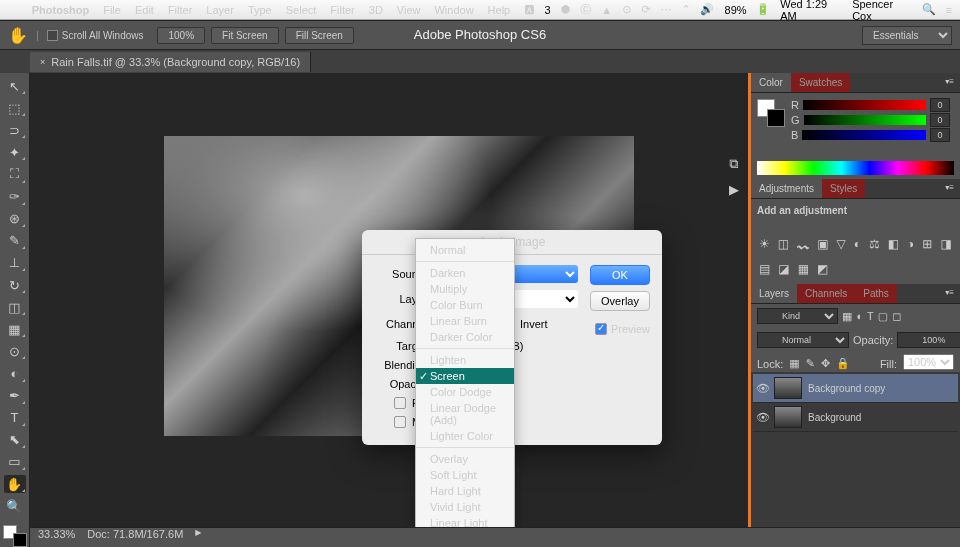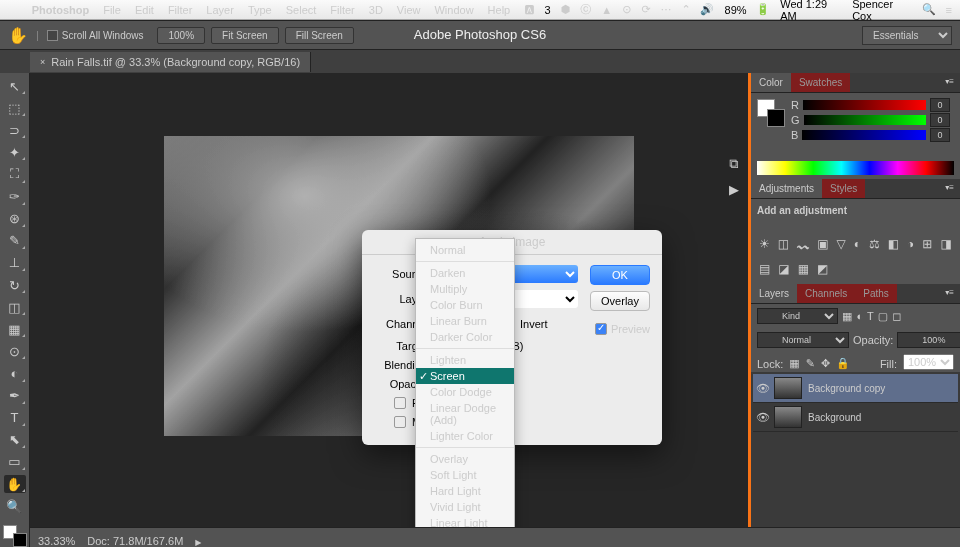--- a/index.html
+++ b/index.html
@@ -54,21 +54,21 @@
 .layerspanel{flex:1;display:flex;flex-direction:column}
 .layerspanel .controls{padding:4px 6px;display:flex;align-items:center;gap:4px;font-size:9px}
 .layerspanel .controls select{background:#3a3a3a;border:1px solid #222;color:#ccc;font-size:9px;padding:1px 20px}
 .layerspanel .controls2{padding:2px 6px;display:flex;align-items:flex-end;gap:6px;font-size:9px}
 .layerlist{flex:1;background:#3a3a3a;padding:2px}
 .layer{display:flex;align-items:center;padding:3px;gap:6px;border-bottom:1px solid #2a2a2a}
 .layer.sel{background:#5f6e8c}
 .layer .eye{width:12px;font-size:11px}
 .layer .thumb{width:28px;height:22px;background:linear-gradient(#888,#333);border:1px solid #222}
 .layer .name{font-size:10px}
-.status{position:absolute;bottom:0;left:30px;right:0;height:20px;background:#535353;border-top:1px solid #222;display:flex;align-items:flex-end;padding:0 8px;font-size:10px;gap:12px}
+.status{position:absolute;bottom:0;left:30px;right:0;height:20px;background:#535353;border-top:1px solid #222;display:flex;align-items:flex-start;padding:0 8px;font-size:10px;gap:12px}
 .dialog{position:absolute;top:157px;left:332px;width:300px;background:#ececec;border-radius:6px;box-shadow:0 10px 30px rgba(0,0,0,.5);color:#000}
 .dialog .title{text-align:center;padding:5px;font-size:12px;border-bottom:1px solid #ccc}
 .dialog .body{padding:10px 12px;display:flex;gap:10px}
 .dialog .form{flex:1}
 .dialog .form .row{display:flex;align-items:center;margin-bottom:7px;gap:6px}
 .dialog .form .row label{width:56px;text-align:right;font-size:11px;color:#000}
 .dialog .form select{flex:1;background:linear-gradient(#6ab0ff,#2a7aff);border:none;border-radius:3px;color:#fff;font-size:10px;padding:2px 4px;height:18px}
 .dialog .form select.white{background:#fff;color:#000}
 .dialog .form .chk{width:12px;height:12px;border:1px solid #999;border-radius:2px}
 .dialog .side{width:62px;display:flex;flex-direction:column;gap:6px;align-items:flex-end}

